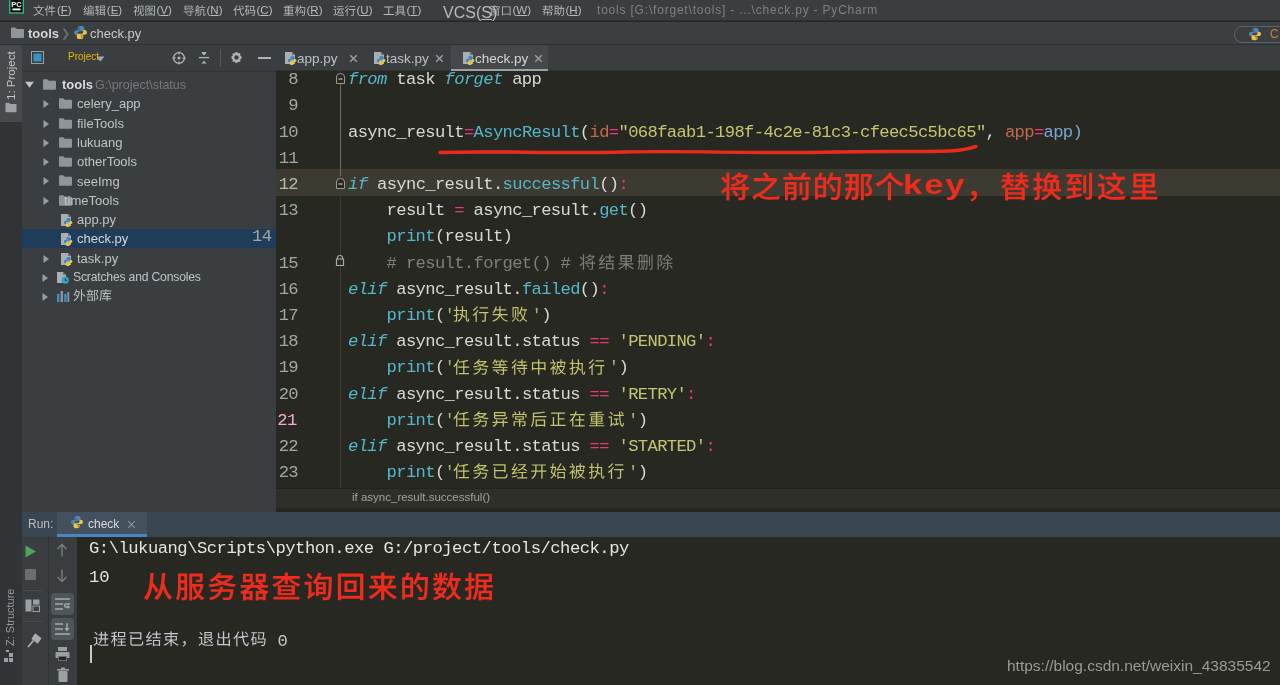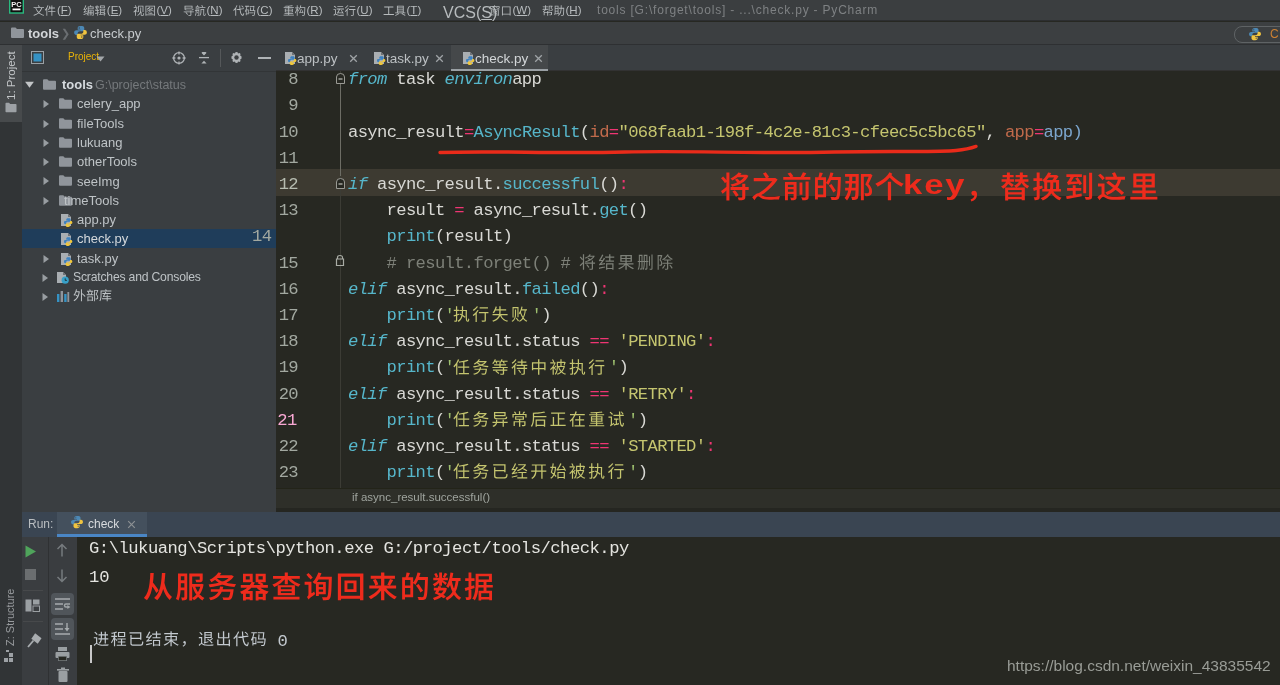--- a/index.html
+++ b/index.html
@@ -319,21 +319,21 @@
 <path d="M4.5 7 H8.5" stroke="#c0c0ba" stroke-width="1.2"></path>
   </svg>
 <svg class="a" style="left:334px;top:176.9px" width="13" height="13" viewBox="0 0 13 13">
 <path d="M2.5 11.5 L2.5 5 Q2.5 1.5 6.5 1.5 Q10.5 1.5 10.5 5 L10.5 11.5 Z" fill="#272822" stroke="#9a9a94"></path>
 <path d="M4.5 7 H8.5" stroke="#c0c0ba" stroke-width="1.2"></path>
   </svg>
 <svg class="a" style="left:334px;top:254.0px" width="12" height="13" viewBox="0 0 12 13">
 <path d="M3.5 5 V3.5 Q3.5 1.5 6 1.5 Q8.5 1.5 8.5 3.5 V5" fill="none" stroke="#a9aca5" stroke-width="1.2"></path>
 <path d="M2.5 5 h7 v6.5 h-7 Z" fill="none" stroke="#a9aca5" stroke-width="1.2"></path>
   </svg>
-<div class="codeline" style="left:276px;top:67.2px;width:1004px;height:26.2px"><span class="a" style="left:72.0px;top:0;color:#56b6ca;font-style:italic">from</span><span class="a" style="left:120.3px;top:0;color:#d8d8d4">task</span><span class="a" style="left:168.6px;top:0;color:#56b6ca;font-style:italic">environ</span><span class="a" style="left:236.2px;top:0;color:#d8d8d4">app</span></div>
+<div class="codeline" style="left:276px;top:67.2px;width:1004px;height:26.2px"><span class="a" style="left:72.0px;top:0;color:#56b6ca;font-style:italic">from</span><span class="a" style="left:120.3px;top:0;color:#d8d8d4">task</span><span class="a" style="left:168.6px;top:0;color:#56b6ca;font-style:italic">forget</span><span class="a" style="left:236.2px;top:0;color:#d8d8d4">app</span></div>
 <div class="codeline" style="left:276px;top:119.6px;width:1004px;height:26.2px"><span class="a" style="left:72.0px;top:0;color:#d8d8d4">async_result</span><span class="a" style="left:187.9px;top:0;color:#ef3573">=</span><span class="a" style="left:197.6px;top:0;color:#56b6ca">AsyncResult</span><span class="a" style="left:303.8px;top:0;color:#d8d8d4">(</span><span class="a" style="left:313.5px;top:0;color:#c06a4b">id</span><span class="a" style="left:332.8px;top:0;color:#ef3573">=</span><span class="a" style="left:342.5px;top:0;color:#c5c56f">"068faab1-198f-4c2e-81c3-cfeec5c5bc65"</span><span class="a" style="left:709.6px;top:0;color:#d8d8d4">,</span><span class="a" style="left:728.9px;top:0;color:#c06a4b">app</span><span class="a" style="left:757.9px;top:0;color:#ef3573">=</span><span class="a" style="left:767.5px;top:0;color:#7ca6ce">app</span><span class="a" style="left:796.5px;top:0;color:#7ca6ce">)</span></div>
 <div class="codeline" style="left:276px;top:172.0px;width:1004px;height:26.2px"><span class="a" style="left:72.0px;top:0;color:#56b6ca;font-style:italic">if</span><span class="a" style="left:101.0px;top:0;color:#d8d8d4">async_result</span><span class="a" style="left:216.9px;top:0;color:#d8d8d4">.</span><span class="a" style="left:226.6px;top:0;color:#56b6ca">successful</span><span class="a" style="left:323.2px;top:0;color:#d8d8d4">()</span><span class="a" style="left:342.5px;top:0;color:#ef3573">:</span></div>
 <div class="codeline" style="left:276px;top:198.2px;width:1004px;height:26.2px"><span class="a" style="left:110.6px;top:0;color:#d8d8d4">result</span><span class="a" style="left:178.3px;top:0;color:#ef3573">=</span><span class="a" style="left:197.6px;top:0;color:#d8d8d4">async_result</span><span class="a" style="left:313.5px;top:0;color:#d8d8d4">.</span><span class="a" style="left:323.2px;top:0;color:#56b6ca">get</span><span class="a" style="left:352.1px;top:0;color:#d8d8d4">()</span></div>
 <div class="codeline" style="left:276px;top:224.4px;width:1004px;height:26.2px"><span class="a" style="left:110.6px;top:0;color:#56b6ca">print</span><span class="a" style="left:158.9px;top:0;color:#d8d8d4">(</span><span class="a" style="left:168.6px;top:0;color:#d8d8d4">result</span><span class="a" style="left:226.6px;top:0;color:#d8d8d4">)</span></div>
 <div class="codeline" style="left:276px;top:250.6px;width:1004px;height:26.2px"><span class="a" style="left:110.6px;top:0;color:#7d8078"># result.forget() # </span></div>
 <div class="a" style="left:578.8px;top:253.8px;width:96px;height:19px">
     <svg width="96" height="18" viewBox="0 0 96 18" fill="#7d8078" style="position:absolute;left:0;top:0">
       <use href="#c5c06" transform="translate(0.0,14.5) scale(0.0169,-0.0169)"></use>
       <use href="#c7ed3" transform="translate(19.3,14.5) scale(0.0169,-0.0169)"></use>
       <use href="#c679c" transform="translate(38.6,14.5) scale(0.0169,-0.0169)"></use>

